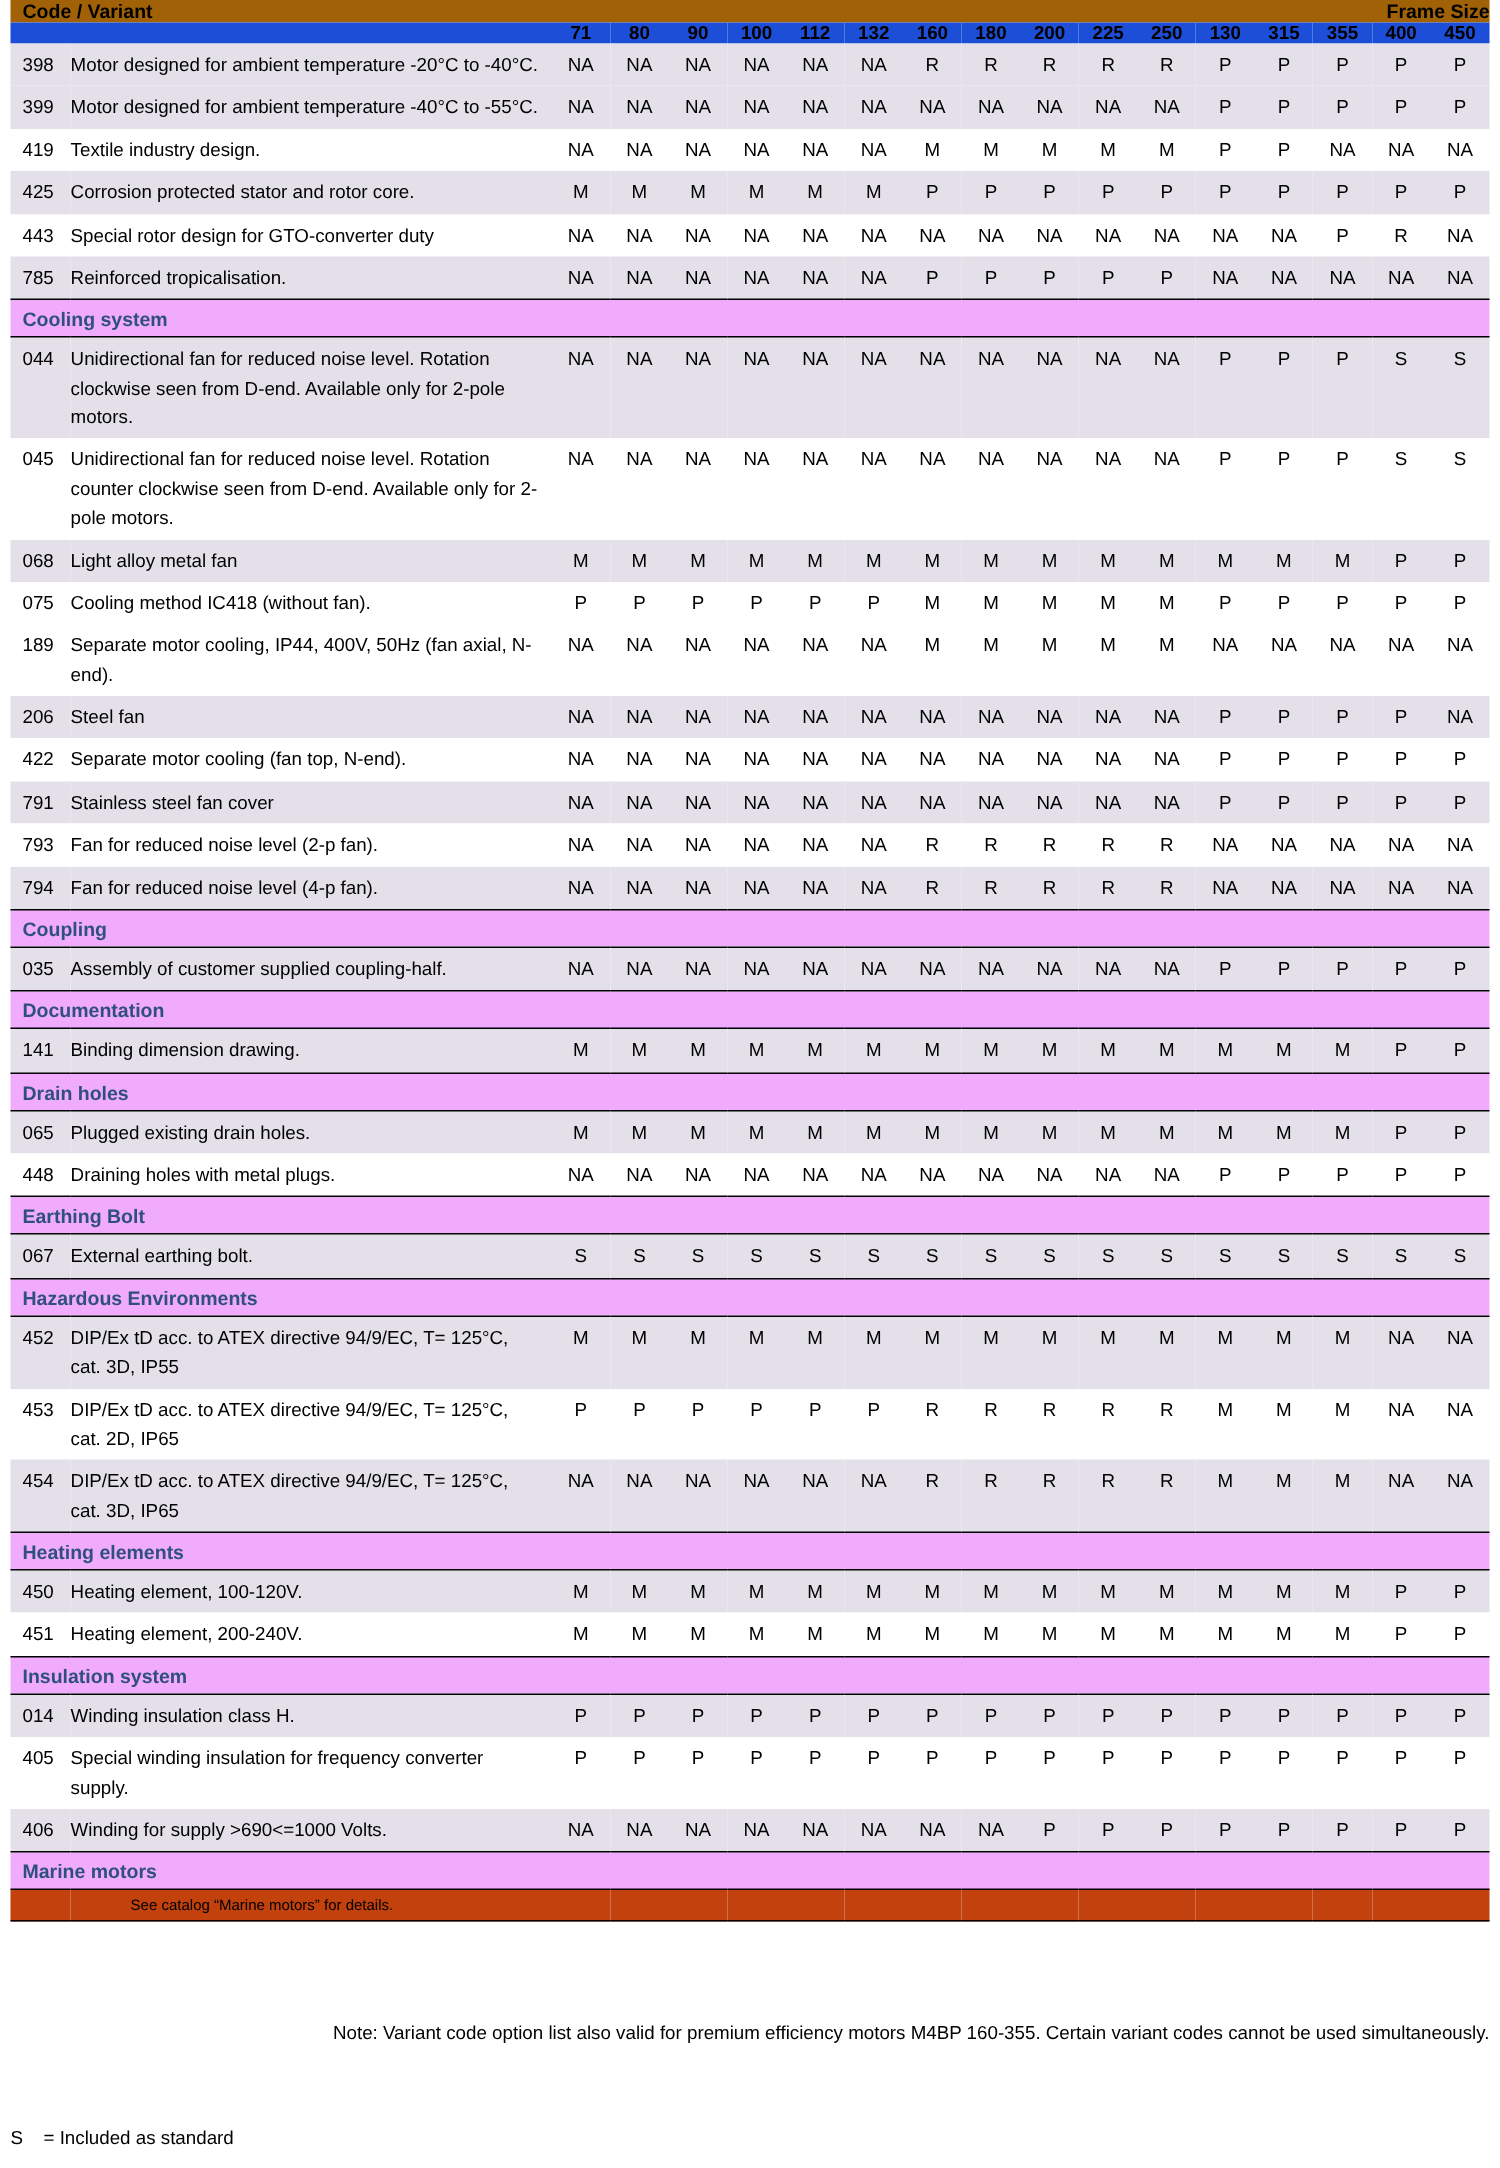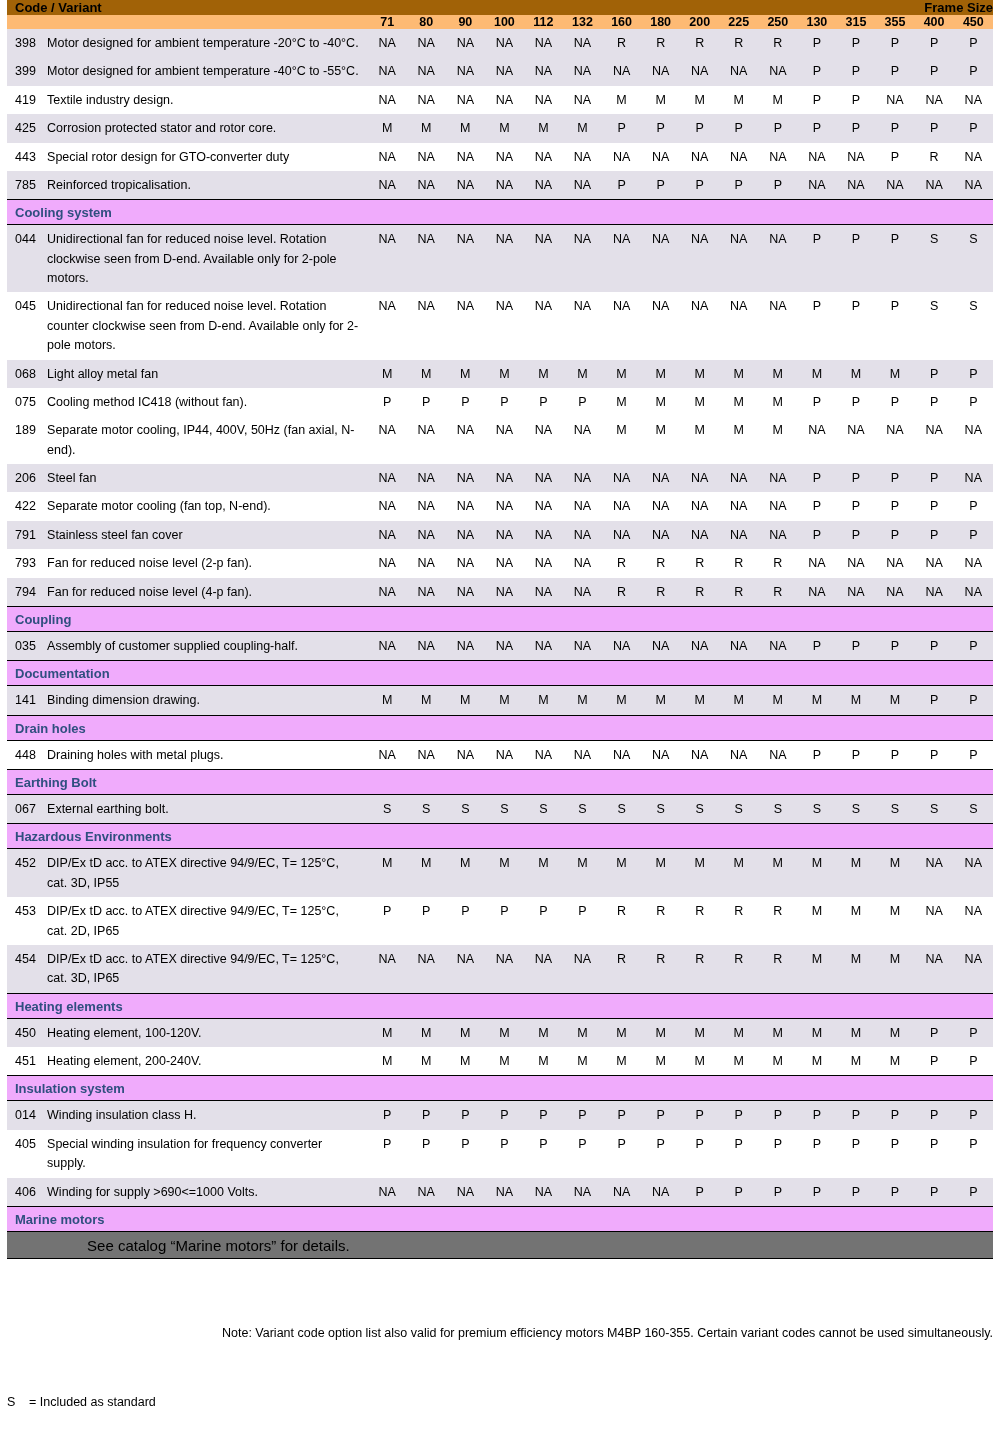--- a/index.html
+++ b/index.html
@@ -29,21 +29,21 @@
     vertical-align: top;
   }
   
   .hdr-row td {
     background: #a16207;
     font-weight: bold;
     font-size: 13px;
     padding: 6px 0 2px 0;
   }
   .hdr-row2 td {
-    background: #fdba74;
+    background: #1d4ed8;
     font-weight: bold;
     font-size: 12.5px;
     padding: 0 0 6px 0;
     text-align: center;
   }
   .code-col { width: 40px; padding-left: 8px !important; }
   .desc-col { width: 320px; }
   .size-col { width: 39px; text-align: center; }
 
   .hdr-code { padding-left: 8px !important; }
@@ -71,23 +71,23 @@
     background: #f0abfc;
     color: #2f4f7f;
     font-weight: bold;
     font-size: 13px;
     padding: 5px 0 4px 8px;
     border-top: 1.5px solid #000000;
     border-bottom: 1.5px solid #000000;
   }
 
   tr.note-row td {
-    background: #737373;
+    background: #c2410c;
     padding: 5px 0 4px 0;
-    font-size: 15px;
+    font-size: 10px;
   }
   tr.note-row td.desc { padding-left: 40px; }
 
   .tbl-bottom {
     border-bottom: 1.5px solid #000000;
   }
 
   .legend {
     margin: 0 7px;
     padding-top: 64px;
@@ -513,20 +513,40 @@
           <td class="val">M</td>
           <td class="val">M</td>
           <td class="val">M</td>
           <td class="val">M</td>
           <td class="val">P</td>
           <td class="val">P</td>
         </tr>
         <tr class="section">
           <td colspan="18">Drain holes</td>
         </tr>
+        <tr class="data shaded">
+          <td class="code">065</td>
+          <td class="desc">Plugged existing drain holes.</td>
+          <td class="val">M</td>
+          <td class="val">M</td>
+          <td class="val">M</td>
+          <td class="val">M</td>
+          <td class="val">M</td>
+          <td class="val">M</td>
+          <td class="val">M</td>
+          <td class="val">M</td>
+          <td class="val">M</td>
+          <td class="val">M</td>
+          <td class="val">M</td>
+          <td class="val">M</td>
+          <td class="val">M</td>
+          <td class="val">M</td>
+          <td class="val">P</td>
+          <td class="val">P</td>
+        </tr>
         <tr class="data plain">
           <td class="code">448</td>
           <td class="desc">Draining holes with metal plugs.</td>
           <td class="val">NA</td>
           <td class="val">NA</td>
           <td class="val">NA</td>
           <td class="val">NA</td>
           <td class="val">NA</td>
           <td class="val">NA</td>
           <td class="val">NA</td>

